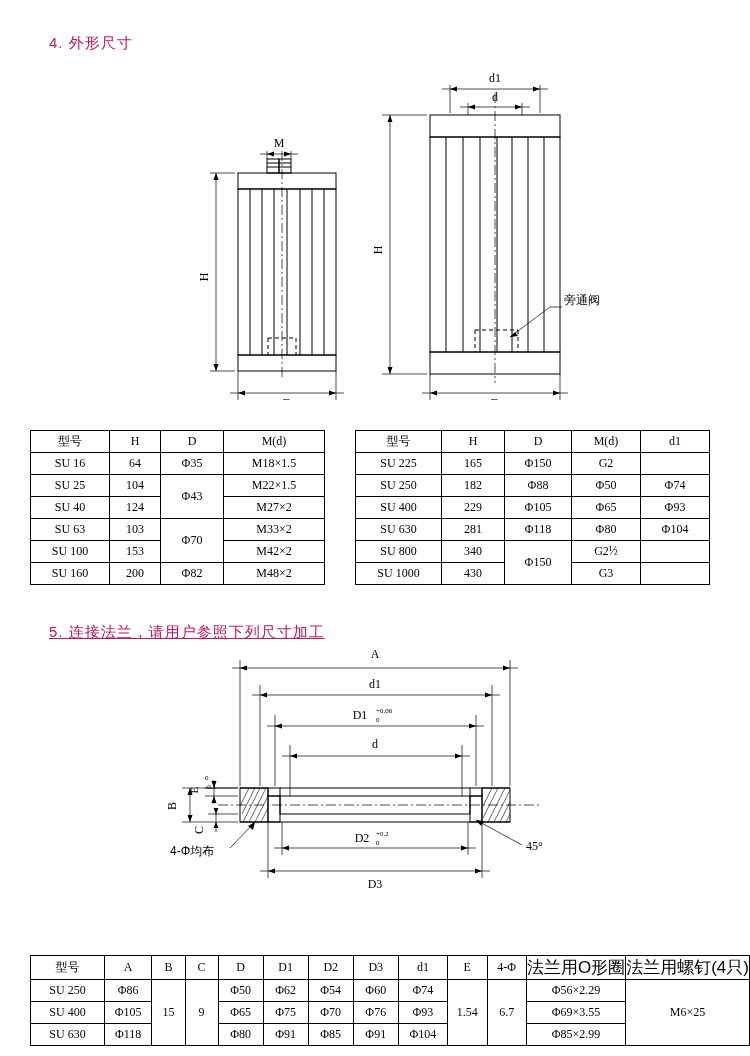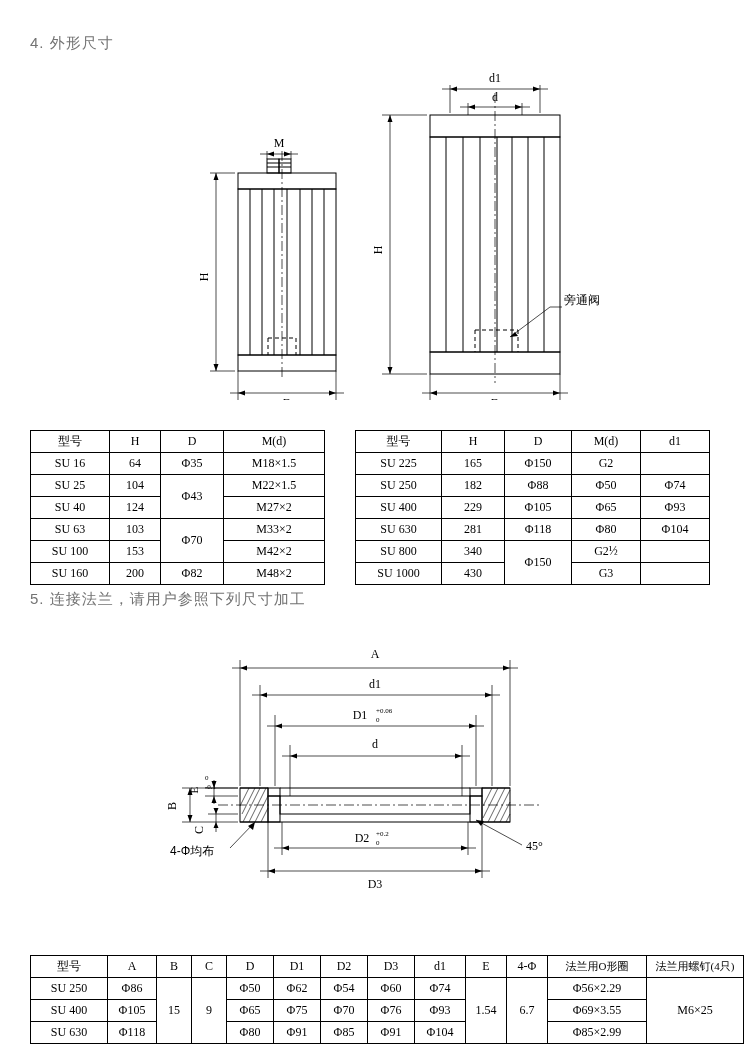--- a/index.html
+++ b/index.html
@@ -18,24 +18,25 @@
     position: relative;
     width: 750px;
     height: 1056px;
     overflow: hidden;
   }
   .section-heading {
     position: absolute;
     font-family: "Liberation Sans", sans-serif;
     font-size: 15px;
     letter-spacing: 1px;
-    color: #737373;
+    color: #be185d;
+    margin-left: 19px;
   }
   #heading-4 { left: 30px; top: 34px; }
-  #heading-5 { left: 30px; top: 590px; }
+  #heading-5 { left: 30px; top: 623px; text-decoration: underline; }
 
   
   .drawing {
     position: absolute;
   }
   #drawing-dimensions { left: 150px; top: 55px; width: 460px; height: 345px; }
   #drawing-flange { left: 110px; top: 640px; width: 540px; height: 290px; }
 
   svg { display: block; }
 
@@ -79,22 +80,22 @@
   #table-flange th:nth-child(5), #table-flange td:nth-child(5) { width: 46px; }
   #table-flange th:nth-child(6), #table-flange td:nth-child(6) { width: 46px; }
   #table-flange th:nth-child(7), #table-flange td:nth-child(7) { width: 46px; }
   #table-flange th:nth-child(8), #table-flange td:nth-child(8) { width: 46px; }
   #table-flange th:nth-child(9), #table-flange td:nth-child(9) { width: 50px; }
   #table-flange th:nth-child(10), #table-flange td:nth-child(10){ width: 40px; }
   #table-flange th:nth-child(11), #table-flange td:nth-child(11){ width: 40px; }
   #table-flange th:nth-child(12), #table-flange td:nth-child(12){ width: 98px; }
   #table-flange th:nth-child(13), #table-flange td:nth-child(13){ width: 96px; }
 
-  .cell-cn { font-family: Liberation Serif, serif; font-size: 12px; }
-  .small { font-size: 11px; }
+  .cell-cn { font-family: Liberation Sans, sans-serif; font-size: 12px; }
+  .small { font-size: 17px; }
   svg text {
     font-family: "Liberation Serif", serif;
     fill: #000;
   }
   svg .cn {
     font-family: "Liberation Sans", sans-serif;
   }
 </style>
 </head>
 <body>

